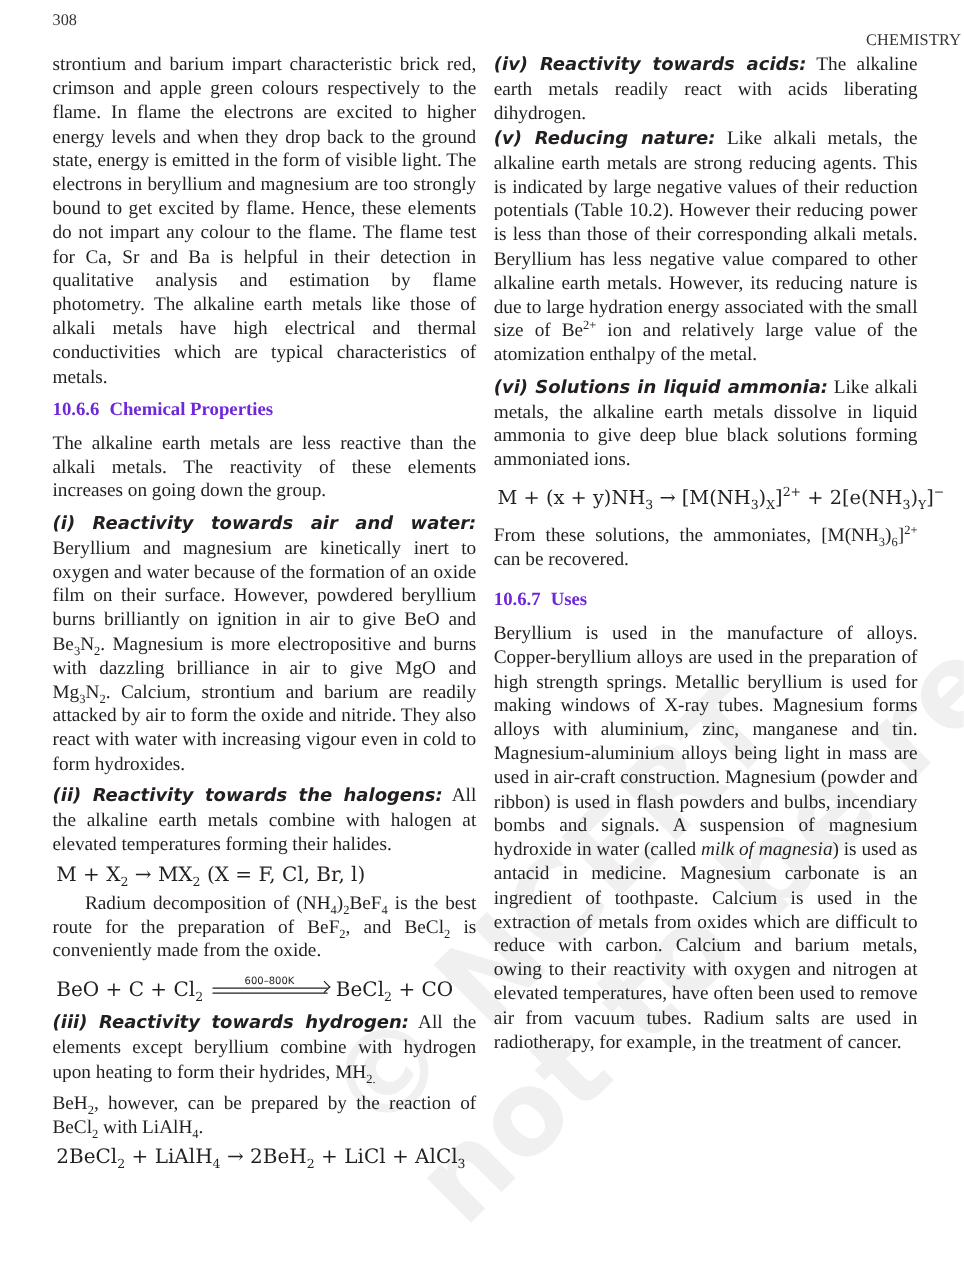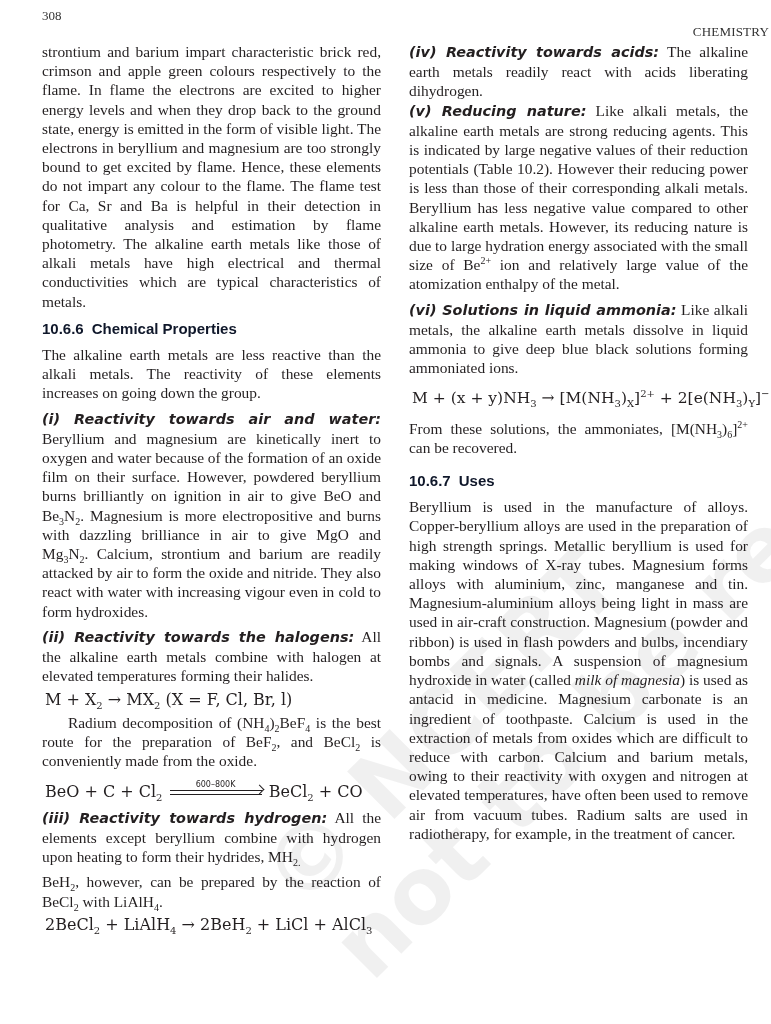--- a/index.html
+++ b/index.html
@@ -6,25 +6,25 @@
   body { width: 771px; height: 1024px; position: relative; overflow: hidden;
          font-family: "DejaVu Serif", "Liberation Serif", serif; color: #231f20; }
   .header { position: absolute; top: 6px; left: 0; width: 771px; height: 20px;
             font-family: "Liberation Serif", serif; font-size: 13px; color: #333; padding-left: 20px; }
   .page-num { position: absolute; left: 42px; top: 2px; }
   .running-title { position: absolute; right: 22px; top: 18px; letter-spacing: 0.2px; }
 
   .col { position: absolute; top: 42px; font-family: "Liberation Serif", serif;
          font-size: 15.4px; line-height: 19.2px; text-align: justify; }
   .col-left { left: 42px; width: 339px; }
-  .col-right { left: 409px; width: 339px; }
+  .col-right { left: 395px; width: 339px; }
   .col p { margin: 0; }
   .gap { margin-top: 6px !important; }
   .indent { text-indent: 26px; }
-  .heading { font-family: Liberation Sans, sans-serif; font-weight: bold; color: #0f172a;
+  .heading { font-family: Liberation Serif, serif; font-weight: bold; color: #6d28d9;
              font-size: 15px; margin: 8px 0 7px 0 !important; }
   .heading .num { margin-right: 8px; }
   .sub-h { font-weight: bold; font-style: italic; font-family: "DejaVu Sans", sans-serif; font-size: 14.4px; }
   .eq { font-family: "DejaVu Serif", serif; font-size: 16px; margin: 4px 0 4px 3px !important;
         text-align: left; white-space: nowrap; }
   sub, sup { font-size: 10px; line-height: 0; }
   .em { font-style: italic; }
   .cond { display: inline-block; position: relative; width: 92px; height: 18px; vertical-align: middle; margin: 0 2px; }
   .cond .lbl { position: absolute; top: -9px; left: 0; width: 100%; text-align: center; font-size: 8px; font-family: "DejaVu Sans", sans-serif; }
   .cond .arr { position: absolute; top: 6px; left: 0; width: 100%; height: 3px; border-top: 1px solid #231f20; border-bottom: 1px solid #231f20; }

